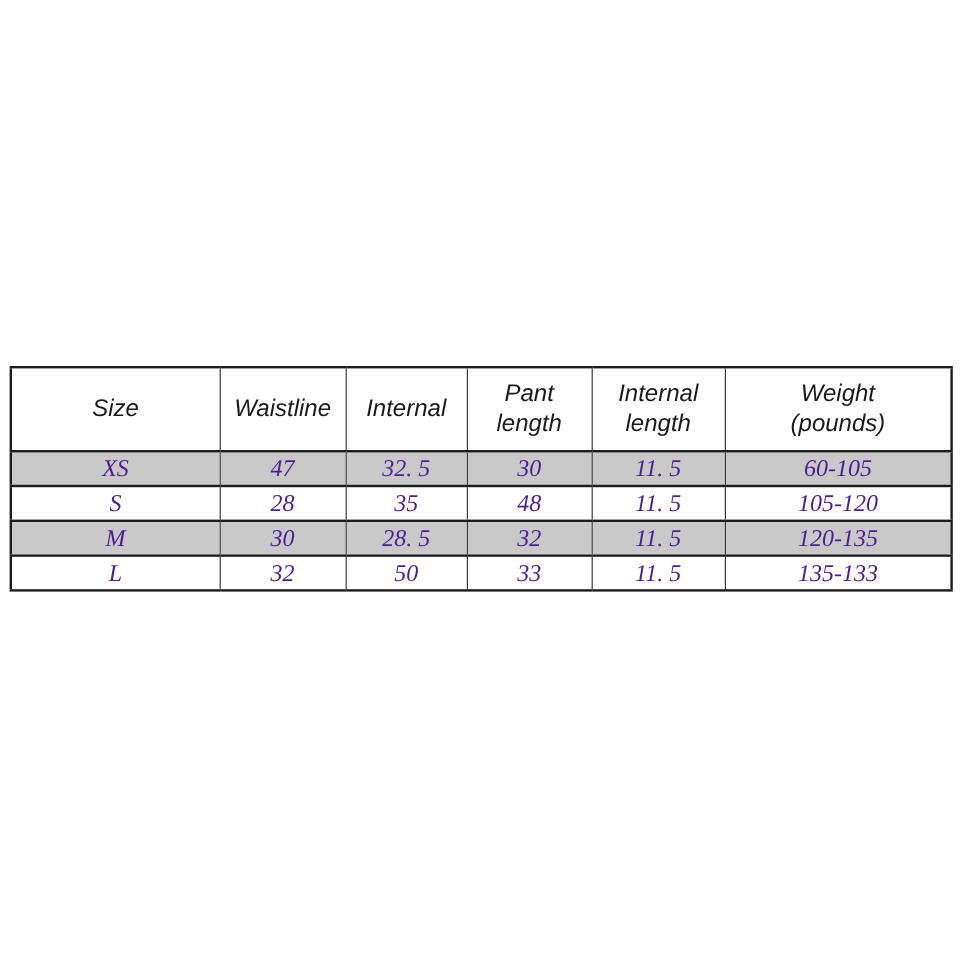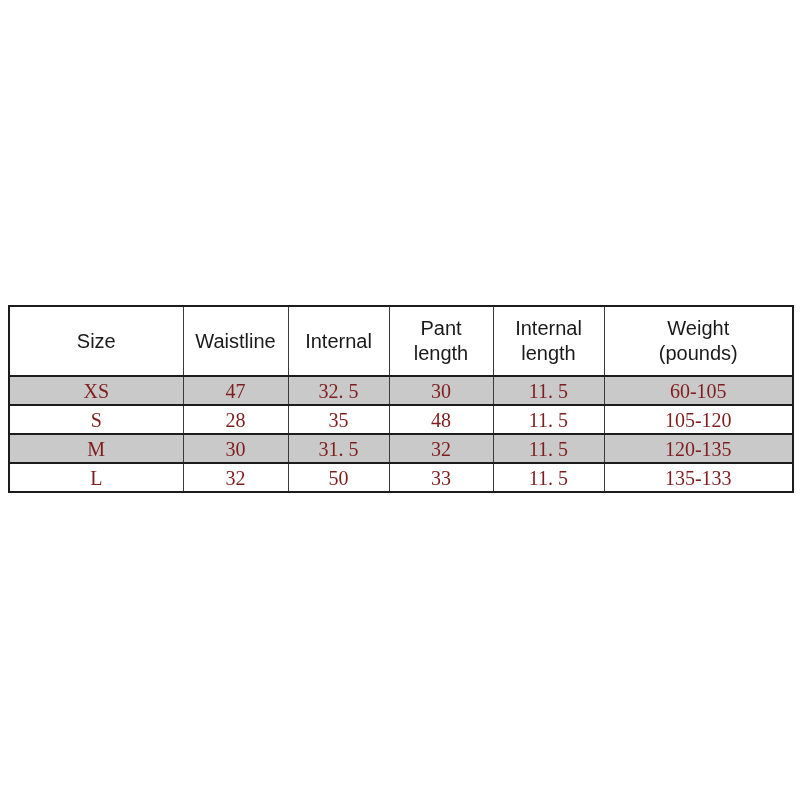--- a/index.html
+++ b/index.html
@@ -6,20 +6,21 @@
     margin: 0;
     padding: 0;
     background: #ffffff;
   }
   .page {
     position: relative;
     width: 800px;
     height: 800px;
     background: #ffffff;
     overflow: hidden;
+    font-style: italic;
   }
   table.size-chart {
     position: absolute;
     left: 8px;
     top: 305px;
     width: 784px;
     border-collapse: collapse;
     table-layout: fixed;
     border: 2px solid #1c1c1c;
   }
@@ -43,21 +44,21 @@
     line-height: 1.25;
     color: #1a1a1a;
     white-space: pre-line;
   }
   table.size-chart td {
     height: 27px;
     font-family: "Liberation Serif", "DejaVu Serif", serif;
     font-weight: 400;
     font-size: 20px;
     line-height: 1.1;
-    color: #7f1d1d;
+    color: #4c1d95;
     background: #ffffff;
   }
   table.size-chart tr.row-alt td {
     background: #c9c9c9;
   }
   col.c-size   { width: 174px; }
   col.c-waist  { width: 105px; }
   col.c-hip    { width: 101px; }
   col.c-pant   { width: 104px; }
   col.c-inner  { width: 111px; }
@@ -102,21 +103,21 @@
         <td>S</td>
         <td>28</td>
         <td>35</td>
         <td>48</td>
         <td>11. 5</td>
         <td>105-120</td>
       </tr>
       <tr class="row-alt">
         <td>M</td>
         <td>30</td>
-        <td>31. 5</td>
+        <td>28. 5</td>
         <td>32</td>
         <td>11. 5</td>
         <td>120-135</td>
       </tr>
       <tr>
         <td>L</td>
         <td>32</td>
         <td>50</td>
         <td>33</td>
         <td>11. 5</td>

